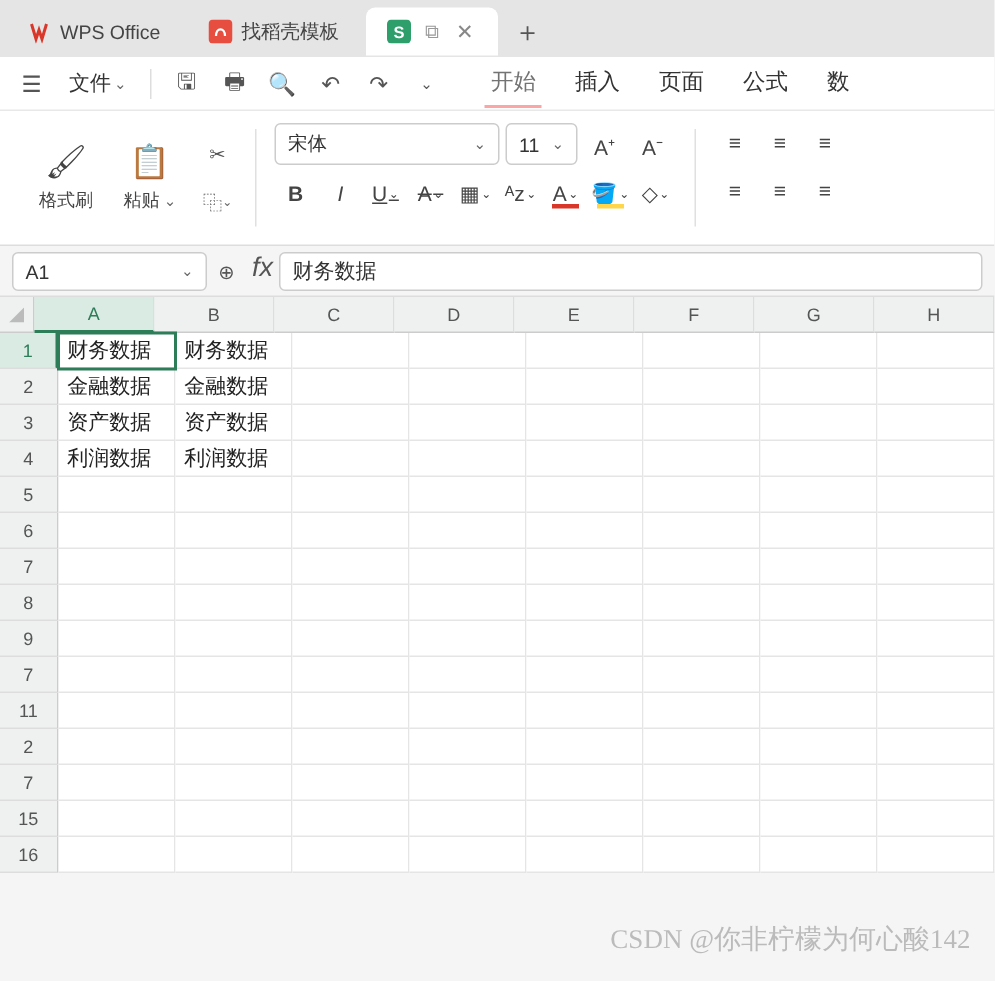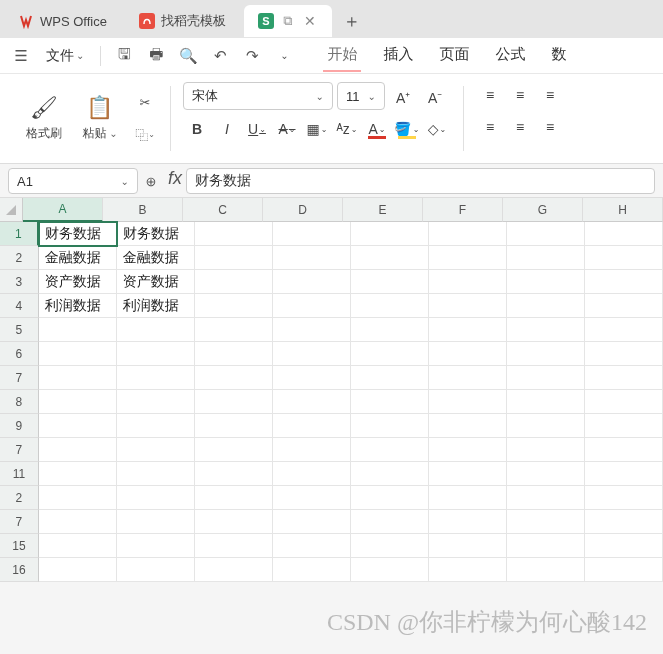--- a/index.html
+++ b/index.html
@@ -137,21 +137,21 @@
       font-size:12px; color:#555;
     }
     .row-h.sel { background:#d9ebe3; color:#2e7d59; border-right:2px solid #2e7d59; }
     .cell {
       width:80px; height:24px; border-right:1px solid #e5e5e5; border-bottom:1px solid #e5e5e5;
       padding:2px 6px; font-size:14px; color:#222; display:flex; align-items:center;
       background:#fff; overflow:hidden; white-space:nowrap;
     }
     .cell.active { outline:2px solid #2e7d59; outline-offset:-1px; z-index:2; }
     .watermark {
-      position:absolute; bottom:16px; right:16px; font-size:24px; color:#bbb;
+      position:absolute; bottom:16px; right:16px; font-size:18px; color:#bbb;
       pointer-events:none; font-family:"Microsoft YaHei";
     }
   </style>
 </head>
 <body>
 
 <div class="tab-bar">
   <div class="tab">
     <span class="icon">
       <svg viewBox="0 0 16 16">

